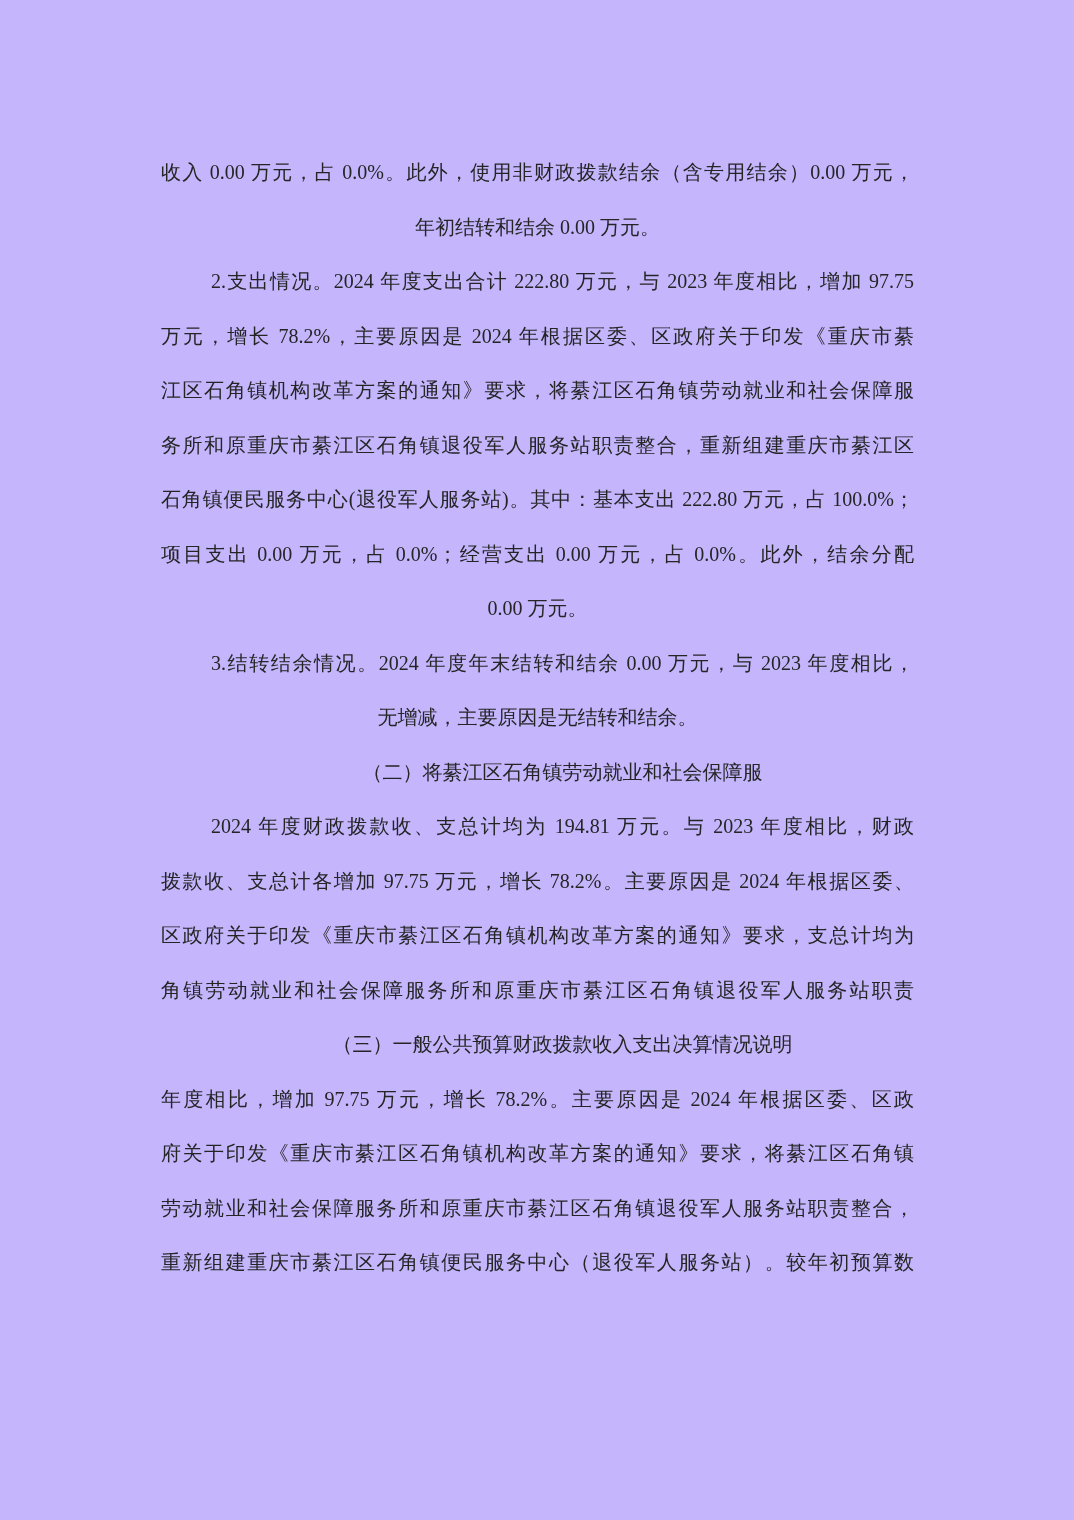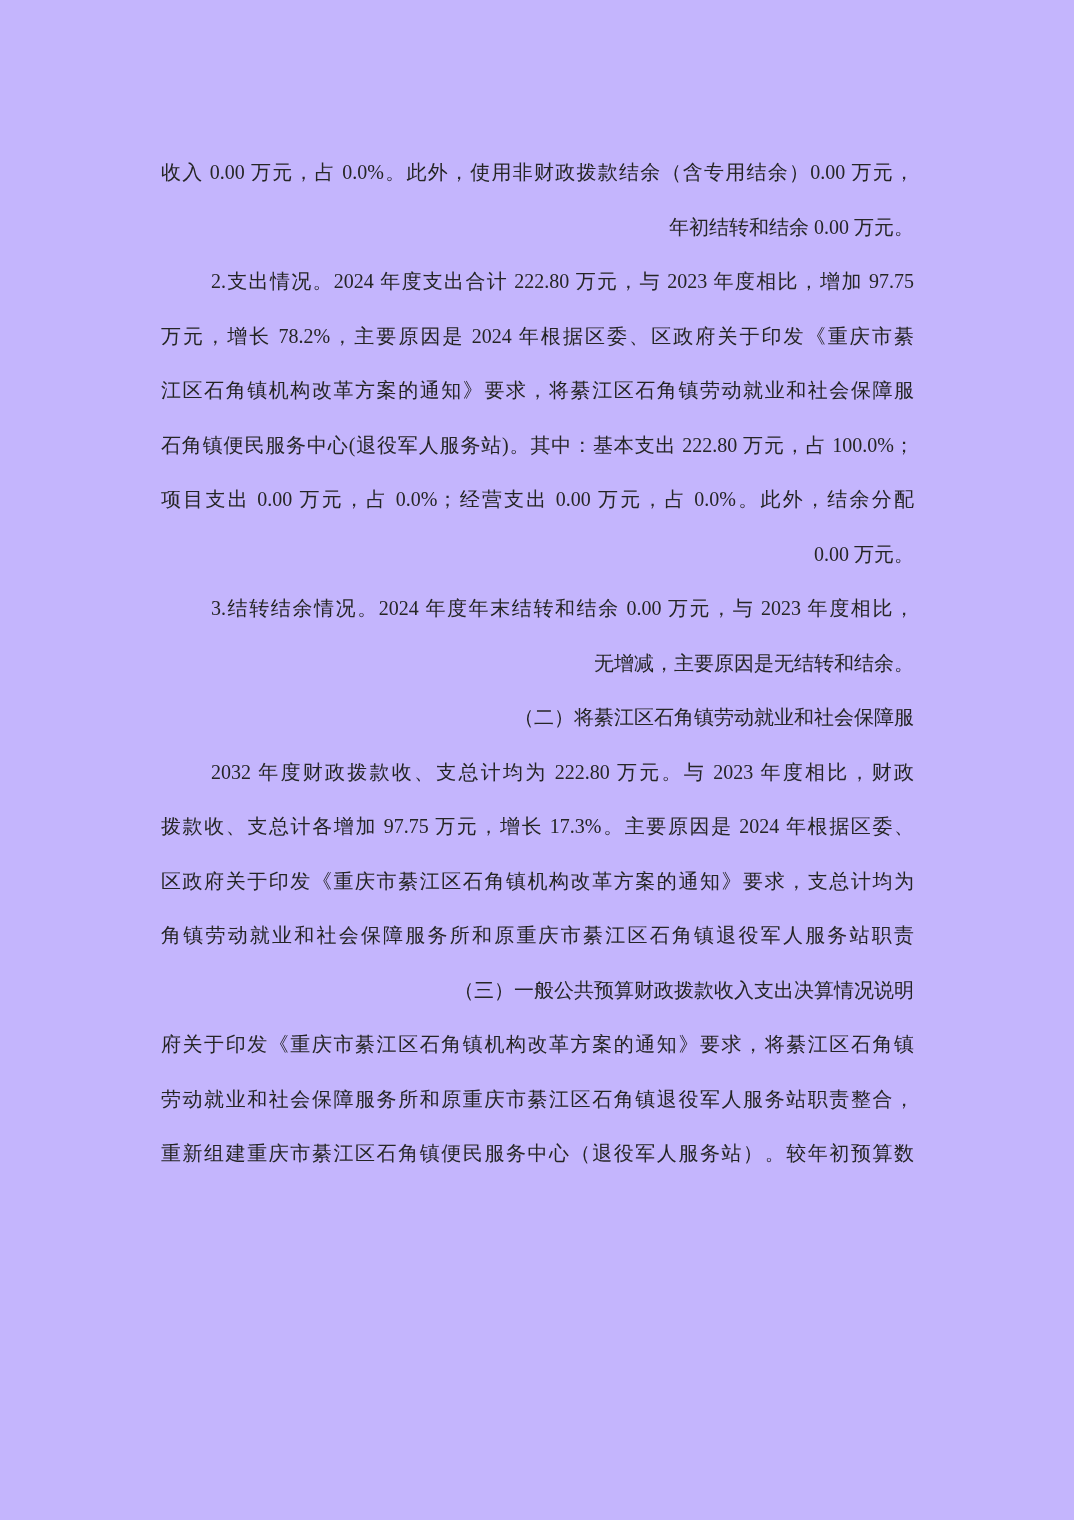--- a/index.html
+++ b/index.html
@@ -23,21 +23,21 @@
     position: absolute;
     left: 161px;
     top: 145px;
     width: 753px;
   }
   .line {
     font-size: 20px;
     line-height: 54.5px;
     height: 54.5px;
     color: #252525;
-    text-align: right;
+    text-align: center;
     white-space: normal;
     overflow: visible;
   }
   
   .line.fill {
     text-align: justify;
     text-align-last: justify;
   }
   
   .line.indent {
@@ -47,28 +47,30 @@
 </head>
 <body>
 
 <div class="page">
   <div class="body-text" style="color: rgb(37, 37, 37);">
       <div class="line fill">收入 0.00 万元，占 0.0%。此外，使用非财政拨款结余（含专用结余）0.00 万元，</div>
       <div class="line">年初结转和结余 0.00 万元。</div>
       <div class="line indent fill">2.支出情况。2024 年度支出合计 222.80 万元，与 2023 年度相比，增加 97.75</div>
       <div class="line fill">万元，增长 78.2%，主要原因是 2024 年根据区委、区政府关于印发《重庆市綦</div>
       <div class="line fill">江区石角镇机构改革方案的通知》要求，将綦江区石角镇劳动就业和社会保障服</div>
+      <div class="line fill">务所和原重庆市綦江区石角镇退役军人服务站职责整合，重新组建重庆市綦江区</div>
       <div class="line fill">石角镇便民服务中心(退役军人服务站)。其中：基本支出 222.80 万元，占 100.0%；</div>
       <div class="line fill">项目支出 0.00 万元，占 0.0%；经营支出 0.00 万元，占 0.0%。此外，结余分配</div>
       <div class="line">0.00 万元。</div>
       <div class="line indent fill">3.结转结余情况。2024 年度年末结转和结余 0.00 万元，与 2023 年度相比，</div>
       <div class="line">无增减，主要原因是无结转和结余。</div>
       <div class="line indent">（二）将綦江区石角镇劳动就业和社会保障服</div>
-      <div class="line indent fill">2032 年度财政拨款收、支总计均为 222.80 万元。与 2023 年度相比，财政</div>
-      <div class="line fill">拨款收、支总计各增加 97.75 万元，增长 17.3%。主要原因是 2024 年根据区委、</div>
+      <div class="line indent fill">2024 年度财政拨款收、支总计均为 194.81 万元。与 2023 年度相比，财政</div>
+      <div class="line fill">拨款收、支总计各增加 97.75 万元，增长 78.2%。主要原因是 2024 年根据区委、</div>
       <div class="line fill">区政府关于印发《重庆市綦江区石角镇机构改革方案的通知》要求，支总计均为</div>
       <div class="line fill">角镇劳动就业和社会保障服务所和原重庆市綦江区石角镇退役军人服务站职责</div>
       <div class="line indent">（三）一般公共预算财政拨款收入支出决算情况说明</div>
+      <div class="line fill">年度相比，增加 97.75 万元，增长 78.2%。主要原因是 2024 年根据区委、区政</div>
       <div class="line fill">府关于印发《重庆市綦江区石角镇机构改革方案的通知》要求，将綦江区石角镇</div>
       <div class="line fill">劳动就业和社会保障服务所和原重庆市綦江区石角镇退役军人服务站职责整合，</div>
       <div class="line fill">重新组建重庆市綦江区石角镇便民服务中心（退役军人服务站）。较年初预算数</div>
     </div>
 </div>
 
 </body></html>

